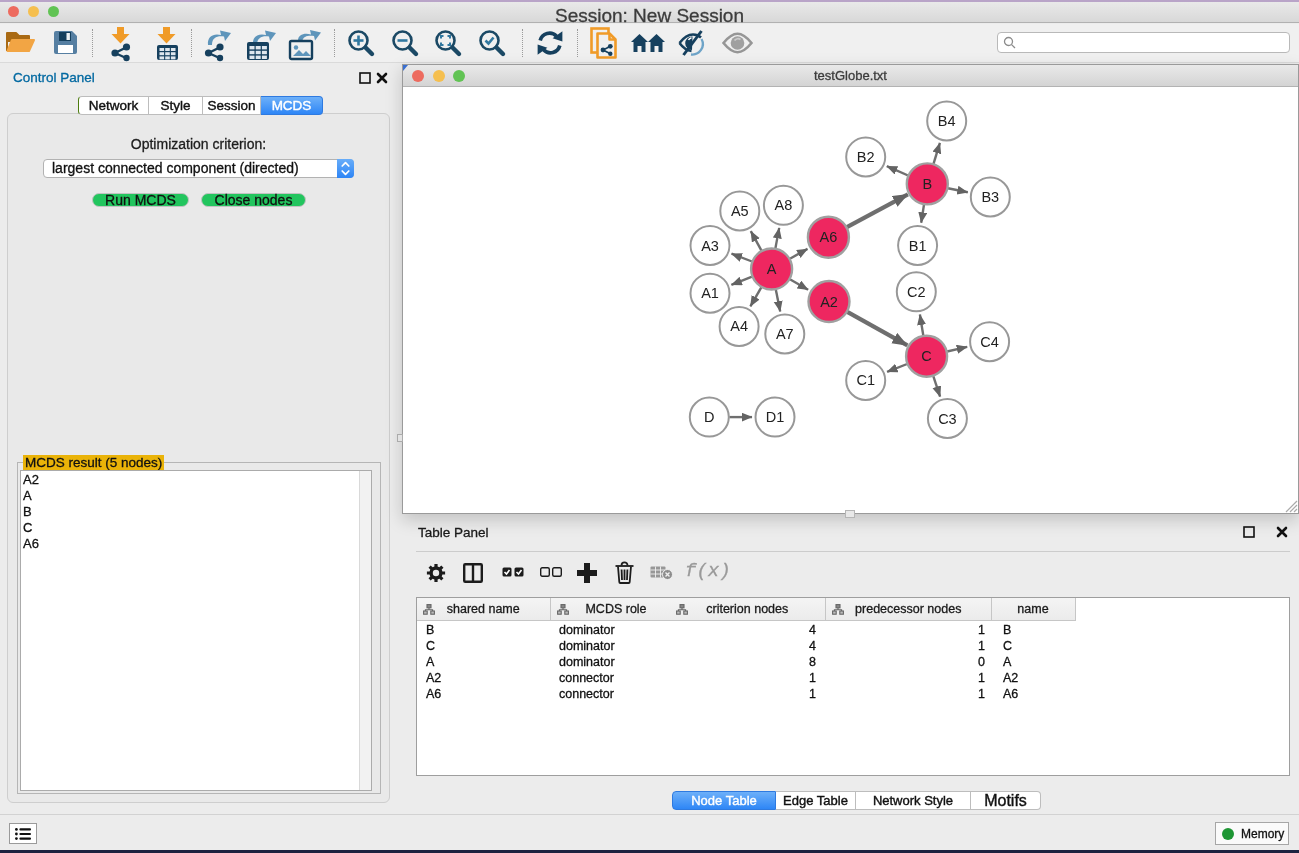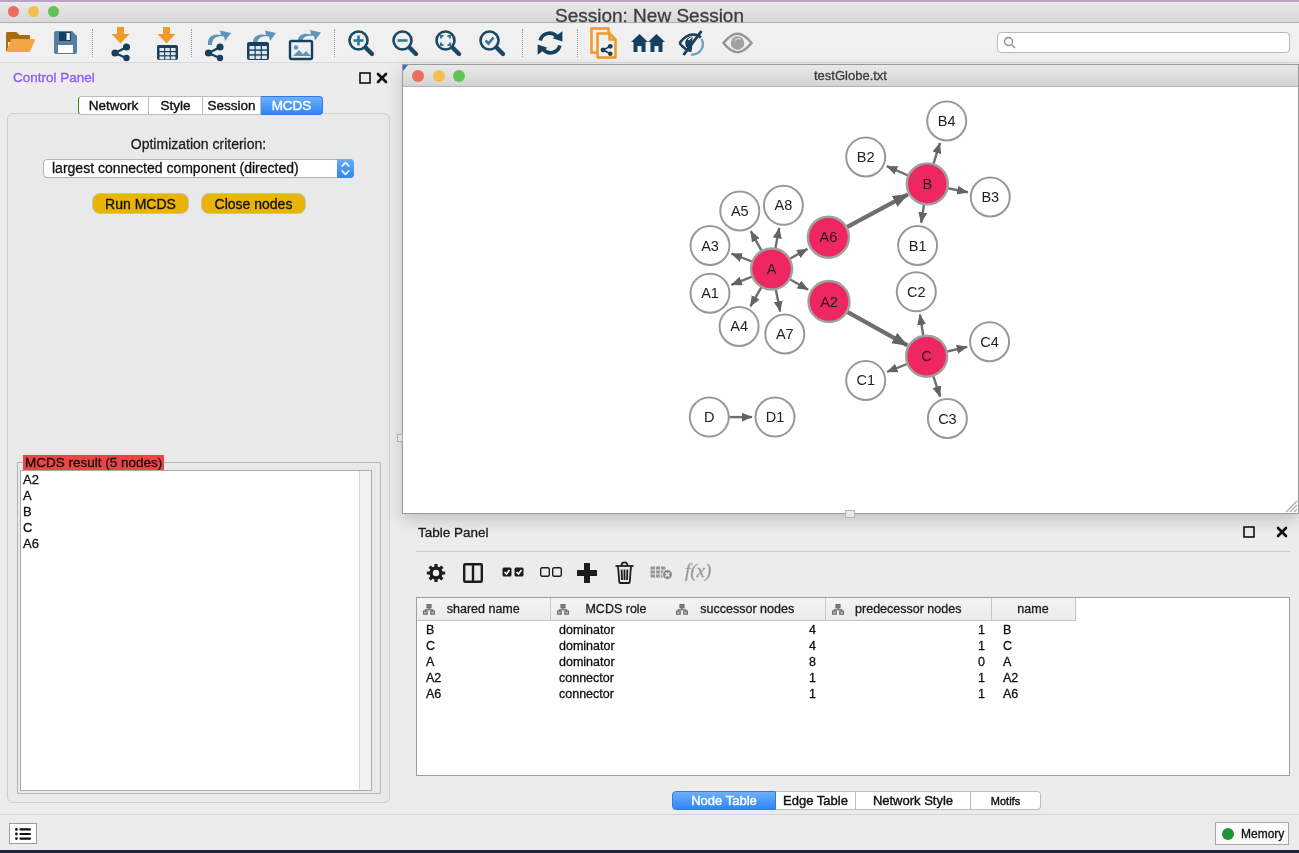--- a/index.html
+++ b/index.html
@@ -8,34 +8,34 @@
 
 #titlebar{left:0;top:0;width:1299px;height:23px;background:linear-gradient(#e9e9e9,#d8d8d8);border-top:2px solid #b9a4c8;border-bottom:1px solid #b1b1b1}
 #titlebar .t{position:absolute;left:0;right:0;top:3px;text-align:center;font-size:19px;color:#3c3c3c}
 .tl{position:absolute;border-radius:50%}
 
 #toolbar{left:0;top:24px;width:1299px;height:39px;background:#f0f0f0;border-bottom:1px solid #dadada}
 .sep{position:absolute;top:29px;height:28px;width:0;border-left:1px dotted #9b9b9b}
 .ticon{position:absolute;top:26px}
 #search{left:997px;top:32px;width:293px;height:21px;background:#fff;border:1px solid #b9b9b9;border-radius:4px}
 
-#cp-title{left:13px;top:70px;font-size:13.5px;color:#8b5cf6}
+#cp-title{left:13px;top:70px;font-size:13.5px;color:#0369a1}
 .wbtn{position:absolute;top:72px}
 .tabrow{position:absolute;display:flex}
 .tab{height:19px;background:#fff;border:1px solid #bdbdbd;border-left:none;font-size:13.5px;-webkit-text-stroke:0.4px #111;color:#111;display:flex;align-items:center;justify-content:center}
 .tab.first{border-left:1px solid #4d7c0f;border-radius:4px 0 0 4px}
 .tab.last{border-radius:0 4px 4px 0}
 .tab.sel{background:linear-gradient(#6db0f9,#2e86f6);border-color:#2e7ae0;color:#fff;-webkit-text-stroke:0.4px #fff}
 #cp-body{left:7px;top:113px;width:383px;height:690px;background:#e9e9e9;border:1px solid #cecece;border-radius:6px}
 #opt-label{left:0;top:136px;width:397px;text-align:center;font-size:14px;color:#1d1d1d}
 #combo{left:43px;top:159px;width:311px;height:19px;background:#fff;border:1px solid #b2b2b2;border-radius:4px;font-size:14px;color:#111;line-height:17px;padding-left:8px}
 #combo-btn{left:337px;top:159px;width:17px;height:19px;background:linear-gradient(#68adf9,#2d85f6);border-radius:0 4px 4px 0}
-.btn{position:absolute;height:21px;background:#eab308;border:1px solid #c3c3c3;border-radius:8px;font-size:14px;color:#111;display:flex;align-items:center;justify-content:center}
+.btn{position:absolute;height:14px;background:#22c55e;border:1px solid #c3c3c3;border-radius:8px;font-size:14px;color:#111;display:flex;align-items:center;justify-content:center}
 #fieldset{left:17px;top:462px;width:364px;height:332px;border:1px solid #b5b5b5}
-#legend{left:23px;top:455px;background:#ef4444;font-size:13.5px;color:#111;padding:0 2px}
+#legend{left:23px;top:455px;background:#eab308;font-size:13.5px;color:#111;padding:0 2px}
 #mlist{left:20px;top:470px;width:352px;height:321px;background:#fff;border:1px solid #ababab;font-size:13px;color:#111}
 #mlist .it{padding:1.5px 0 1.5px 2px;height:16px;line-height:13px}
 #mscroll{left:359px;top:471px;width:12px;height:319px;background:#f2f2f2;border-left:1px solid #d9d9d9}
 
 #netwin{left:402px;top:64px;width:897px;height:450px;background:#fff;border:1px solid #9a9a9a;box-shadow:0 6px 16px rgba(0,0,0,.18)}
 #nettb{position:absolute;left:0;top:0;width:100%;height:22px;background:linear-gradient(#e9e9e9,#d4d4d4);border-bottom:1px solid #b3b3b3}
 #nettb .t{position:absolute;left:0;right:0;top:3px;text-align:center;font-size:13px;color:#3c3c3c}
 
 #tp-title{left:418px;top:525px;font-size:13.5px;color:#1a1a1a}
 #tp-topline{left:416px;top:551px;width:874px;height:0;border-top:1px solid #cccccc}
@@ -385,21 +385,21 @@
     <rect x="0.5" y="0.5" width="15" height="11" rx="1" fill="#979797"></rect>
     <g stroke="#f0f0f0" stroke-width="0.9">
       <line x1="0.5" y1="4" x2="15.5" y2="4"></line>
       <line x1="0.5" y1="8" x2="15.5" y2="8"></line>
       <line x1="5.5" y1="0.5" x2="5.5" y2="11.5"></line>
       <line x1="10.5" y1="0.5" x2="10.5" y2="11.5"></line>
     </g>
     <circle cx="17.5" cy="8.5" r="5" fill="#8d8d8d" stroke="#f0f0f0" stroke-width="1"></circle>
     <path d="M15.5,6.5 l4,4 m0,-4 l-4,4" stroke="#f0f0f0" stroke-width="1.4"></path>
   </svg>
-<div class="abs" style="left:685px;top:560px;font-family:Liberation Serif, serif;font-style:italic;font-size:19px;color:#9a9a9a">f(x)</div>
+<div class="abs" style="left:685px;top:560px;font-family:Liberation Mono, monospace;font-style:italic;font-size:19px;color:#9a9a9a">f(x)</div>
 <div class="abs" id="tbl"></div>
 <div class="hd" style="left:417px;top:598px;width:133.5px;position:absolute">
     <svg class="abs" style="left:6px;top:6px" width="12" height="11" viewBox="0 0 12 11">
       <g fill="none" stroke="#666" stroke-width="1.1">
         <rect x="4" y="0.6" width="4" height="3.2" fill="#888"></rect>
         <rect x="0.6" y="7" width="3.6" height="3.2" fill="#bbb"></rect>
         <rect x="7.8" y="7" width="3.6" height="3.2" fill="#bbb"></rect>
         <path d="M6,3.8 v2 M2.4,7 v-1.2 h7.2 v1.2"></path>
       </g>
     </svg>
@@ -418,21 +418,21 @@
   </div>
 <div class="hd" style="left:669.5px;top:598px;width:156.5px;position:absolute">
     <svg class="abs" style="left:6px;top:6px" width="12" height="11" viewBox="0 0 12 11">
       <g fill="none" stroke="#666" stroke-width="1.1">
         <rect x="4" y="0.6" width="4" height="3.2" fill="#888"></rect>
         <rect x="0.6" y="7" width="3.6" height="3.2" fill="#bbb"></rect>
         <rect x="7.8" y="7" width="3.6" height="3.2" fill="#bbb"></rect>
         <path d="M6,3.8 v2 M2.4,7 v-1.2 h7.2 v1.2"></path>
       </g>
     </svg>
-    <div class="tx">successor nodes</div>
+    <div class="tx">criterion nodes</div>
   </div>
 <div class="hd" style="left:826px;top:598px;width:165.5px;position:absolute">
     <svg class="abs" style="left:6px;top:6px" width="12" height="11" viewBox="0 0 12 11">
       <g fill="none" stroke="#666" stroke-width="1.1">
         <rect x="4" y="0.6" width="4" height="3.2" fill="#888"></rect>
         <rect x="0.6" y="7" width="3.6" height="3.2" fill="#bbb"></rect>
         <rect x="7.8" y="7" width="3.6" height="3.2" fill="#bbb"></rect>
         <path d="M6,3.8 v2 M2.4,7 v-1.2 h7.2 v1.2"></path>
       </g>
     </svg>
@@ -463,21 +463,21 @@
 <div class="cell" style="left:1003px;top:671px">A2</div>
 <div class="cell" style="left:426px;top:687px">A6</div>
 <div class="cell" style="left:559px;top:687px">connector</div>
 <div class="cell" style="left:700px;top:687px;width:116px;text-align:right">1</div>
 <div class="cell" style="left:869px;top:687px;width:116px;text-align:right">1</div>
 <div class="cell" style="left:1003px;top:687px">A6</div>
 <div class="tabrow" style="left:672px;top:791px">
  <div class="tab first sel" style="width:104px;font-size:13px">Node Table</div>
  <div class="tab" style="width:80px;font-size:13px">Edge Table</div>
  <div class="tab" style="width:115px;font-size:13px">Network Style</div>
- <div class="tab last" style="width:70px;font-size:11px">Motifs</div>
+ <div class="tab last" style="width:70px;font-size:16px">Motifs</div>
 </div>
 <div class="abs" id="statline"></div>
 <div class="abs" id="statusbar"></div>
 <div class="abs" id="listbtn"></div>
 <svg class="abs" style="left:15px;top:828px" width="16" height="12" viewBox="0 0 16 12">
     <g fill="#111">
       <circle cx="1.4" cy="1.4" r="1.4"></circle>
       <circle cx="1.4" cy="6" r="1.4"></circle>
       <circle cx="1.4" cy="10.6" r="1.4"></circle>
       <rect x="4.4" y="0.3" width="11.6" height="2.2" rx="1"></rect>

